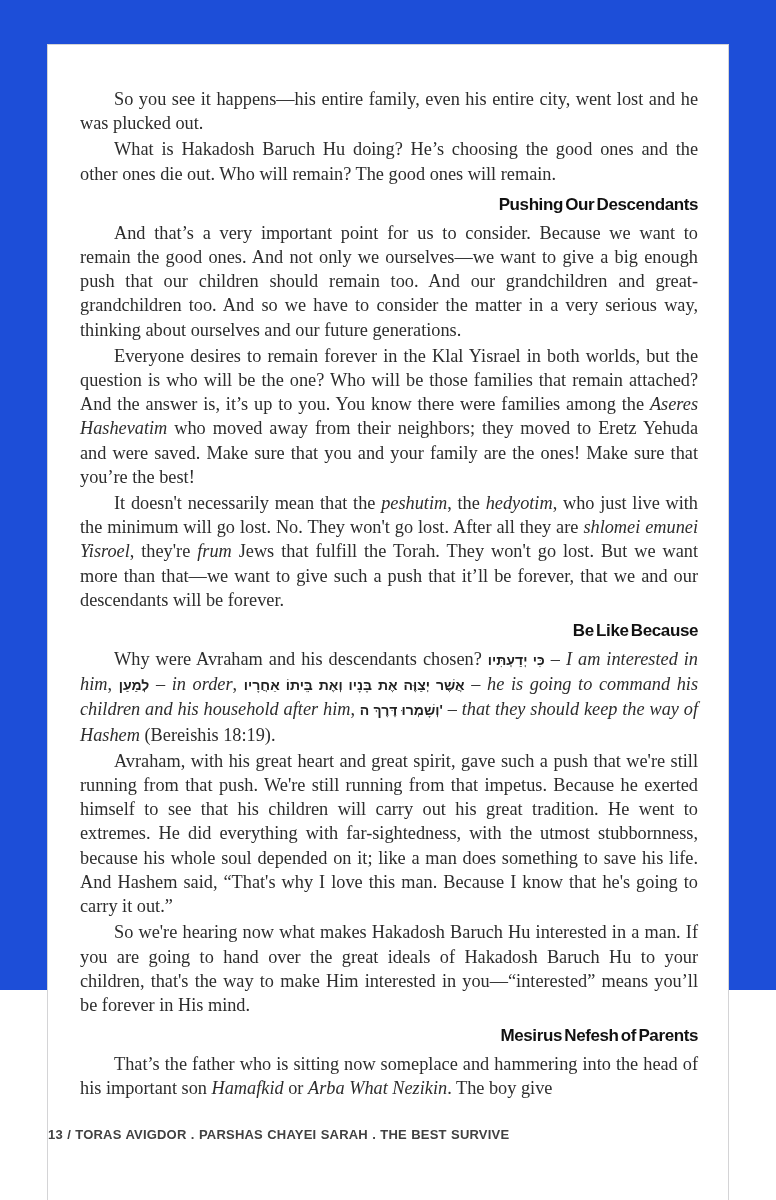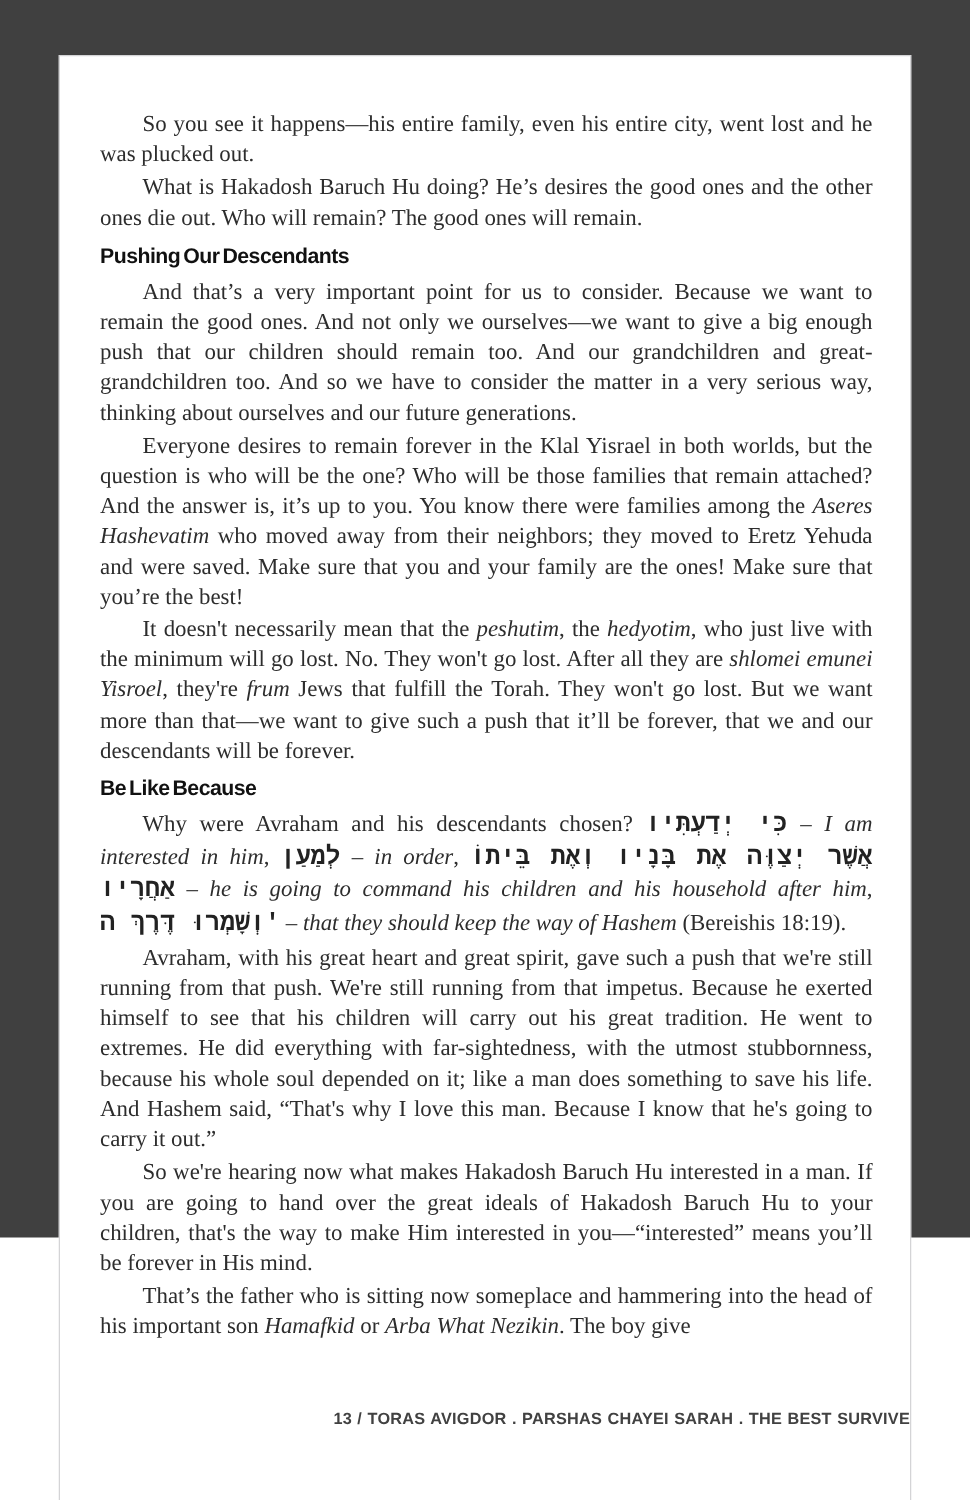--- a/index.html
+++ b/index.html
@@ -8,21 +8,21 @@
     background: #ffffff;
     width: 776px;
     height: 1200px;
     overflow: hidden;
     font-family: "Liberation Serif", serif;
   }
   .viewport {
     position: relative;
     width: 776px;
     height: 990px;
-    background: #404040;
+    background: #1d4ed8;
   }
   .doc-page {
     position: absolute;
     left: 47px;
     top: 44px;
     width: 682px;
     height: 1180px; 
     background: #ffffff;
     border: 1px solid #d4d4d6;
     box-sizing: border-box;
@@ -38,58 +38,59 @@
     text-align: justify;
     text-indent: 34px;
   }
   h2.section-heading {
     font-family: "Liberation Sans", sans-serif;
     font-weight: bold;
     font-size: 17px;
     line-height: 20px;
     letter-spacing: -0.4px;
     word-spacing: -2px;
-    text-align: left;
+    text-align: right;
     color: #111111;
     margin: 9px 0 6px 0;
   }
   .run-em { font-style: italic; }
   .run-hebrew {
-    font-family: Liberation Mono, monospace;
+    font-family: Liberation Sans, sans-serif;
     font-weight: bold;
-    font-size: 20px;
+    font-size: 14px;
     color: #222222;
   }
   .page-footer {
     position: absolute;
     left: 0;
     top: 1082px;
     width: 100%;
-    text-align: right;
+    text-align: left;
     font-family: "Liberation Sans", sans-serif;
     font-weight: bold;
     font-size: 13px;
     letter-spacing: 0.2px;
     word-spacing: 0.5px;
     color: #414141;
   }
 </style>
 </head>
 <body>
 
 <div class="viewport">
   <div class="doc-page">
     <div class="page-body" id="content-root">
         <p class="body-paragraph"><span>So you see it happens—his entire family, even his entire city, went lost and he was plucked out.</span></p>
-        <p class="body-paragraph"><span>What is Hakadosh Baruch Hu doing? He’s desires the good ones and the other ones die out. Who will remain? The good ones will remain.</span></p>
+        <p class="body-paragraph"><span>What is Hakadosh Baruch Hu doing? He’s choosing the good ones and the other ones die out. Who will remain? The good ones will remain.</span></p>
         <h2 class="section-heading">Pushing Our Descendants</h2>
         <p class="body-paragraph"><span>And that’s a very important point for us to consider. Because we want to remain the good ones. And not only we ourselves—we want to give a big enough push that our children should remain too. And our grandchildren and great-grandchildren too. And so we have to consider the matter in a very serious way, thinking about ourselves and our future generations.</span></p>
         <p class="body-paragraph"><span>Everyone desires to remain forever in the Klal Yisrael in both worlds, but the question is who will be the one? Who will be those families that remain attached? And the answer is, it’s up to you. You know there were families among the </span><span class="run-em">Aseres Hashevatim</span><span> who moved away from their neighbors; they moved to Eretz Yehuda and were saved. Make sure that you and your family are the ones! Make sure that you’re the best!</span></p>
         <p class="body-paragraph"><span>It doesn't necessarily mean that the </span><span class="run-em">peshutim</span><span>, the </span><span class="run-em">hedyotim</span><span>, who just live with the minimum will go lost. No. They won't go lost. After all they are </span><span class="run-em">shlomei emunei Yisroel</span><span>, they're </span><span class="run-em">frum</span><span> Jews that fulfill the Torah. They won't go lost. But we want more than that—we want to give such a push that it’ll be forever, that we and our descendants will be forever.</span></p>
         <h2 class="section-heading">Be Like Because</h2>
         <p class="body-paragraph"><span>Why were Avraham and his descendants chosen? </span><span class="run-hebrew">כִּי יְדַעְתִּיו</span><span> – </span><span class="run-em">I am interested in him</span><span>, </span><span class="run-hebrew">לְמַעַן</span><span> – </span><span class="run-em">in order</span><span>, </span><span class="run-hebrew">אֲשֶׁר יְצַוֶּה אֶת בָּנָיו וְאֶת בֵּיתוֹ אַחֲרָיו</span><span> – </span><span class="run-em">he is going to command his children and his household after him</span><span>, </span><span class="run-hebrew">וְשָׁמְרוּ דֶּרֶךְ ה'</span><span> – </span><span class="run-em">that they should keep the way of Hashem</span><span> (Bereishis 18:19).</span></p>
         <p class="body-paragraph"><span>Avraham, with his great heart and great spirit, gave such a push that we're still running from that push. We're still running from that impetus. Because he exerted himself to see that his children will carry out his great tradition. He went to extremes. He did everything with far-sightedness, with the utmost stubbornness, because his whole soul depended on it; like a man does something to save his life. And Hashem said, “That's why I love this man. Because I know that he's going to carry it out.”</span></p>
         <p class="body-paragraph"><span>So we're hearing now what makes Hakadosh Baruch Hu interested in a man. If you are going to hand over the great ideals of Hakadosh Baruch Hu to your children, that's the way to make Him interested in you—“interested” means you’ll be forever in His mind.</span></p>
+        <h2 class="section-heading">Mesirus Nefesh of Parents</h2>
         <p class="body-paragraph"><span>That’s the father who is sitting now someplace and hammering into the head of his important son </span><span class="run-em">Hamafkid</span><span> or </span><span class="run-em">Arba What Nezikin</span><span>. The boy give</span></p>
       </div>
     <div class="page-footer">13 / TORAS AVIGDOR . PARSHAS CHAYEI SARAH . THE BEST SURVIVE</div>
   </div>
 </div>
 
 </body></html>

